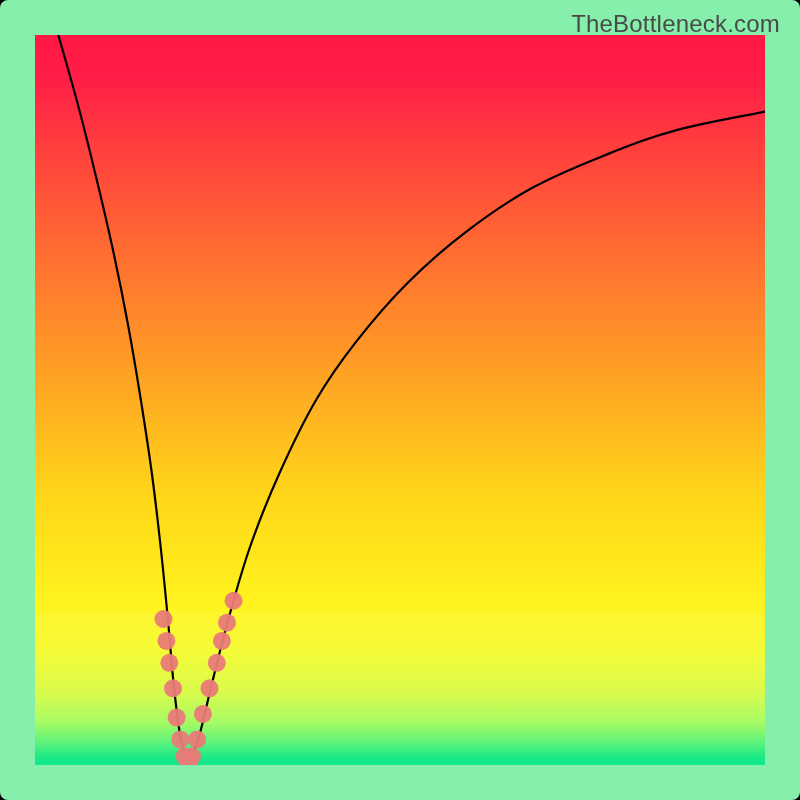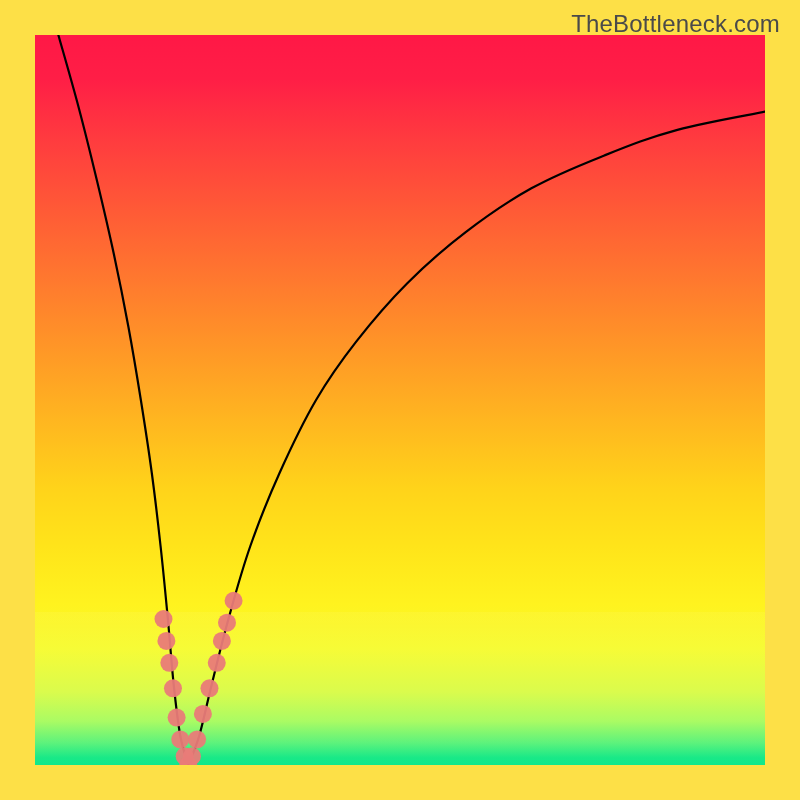--- a/index.html
+++ b/index.html
@@ -8,21 +8,22 @@
     width: 800px;
     height: 800px;
     overflow: hidden;
     background: #000;
     font-family: -apple-system, BlinkMacSystemFont, "Segoe UI", Arial, sans-serif;
   }
   .frame {
     position: absolute;
     left: 0; top: 0;
     width: 800px; height: 800px;
-    background: #fde047;
+    background: #86efac;
+    border-radius: 8px;
   }
   .plot-area {
     position: absolute;
     left: 35px;
     top: 35px;
     width: 730px;
     height: 730px;
     overflow: hidden;
   }
   .gradient-bg {

